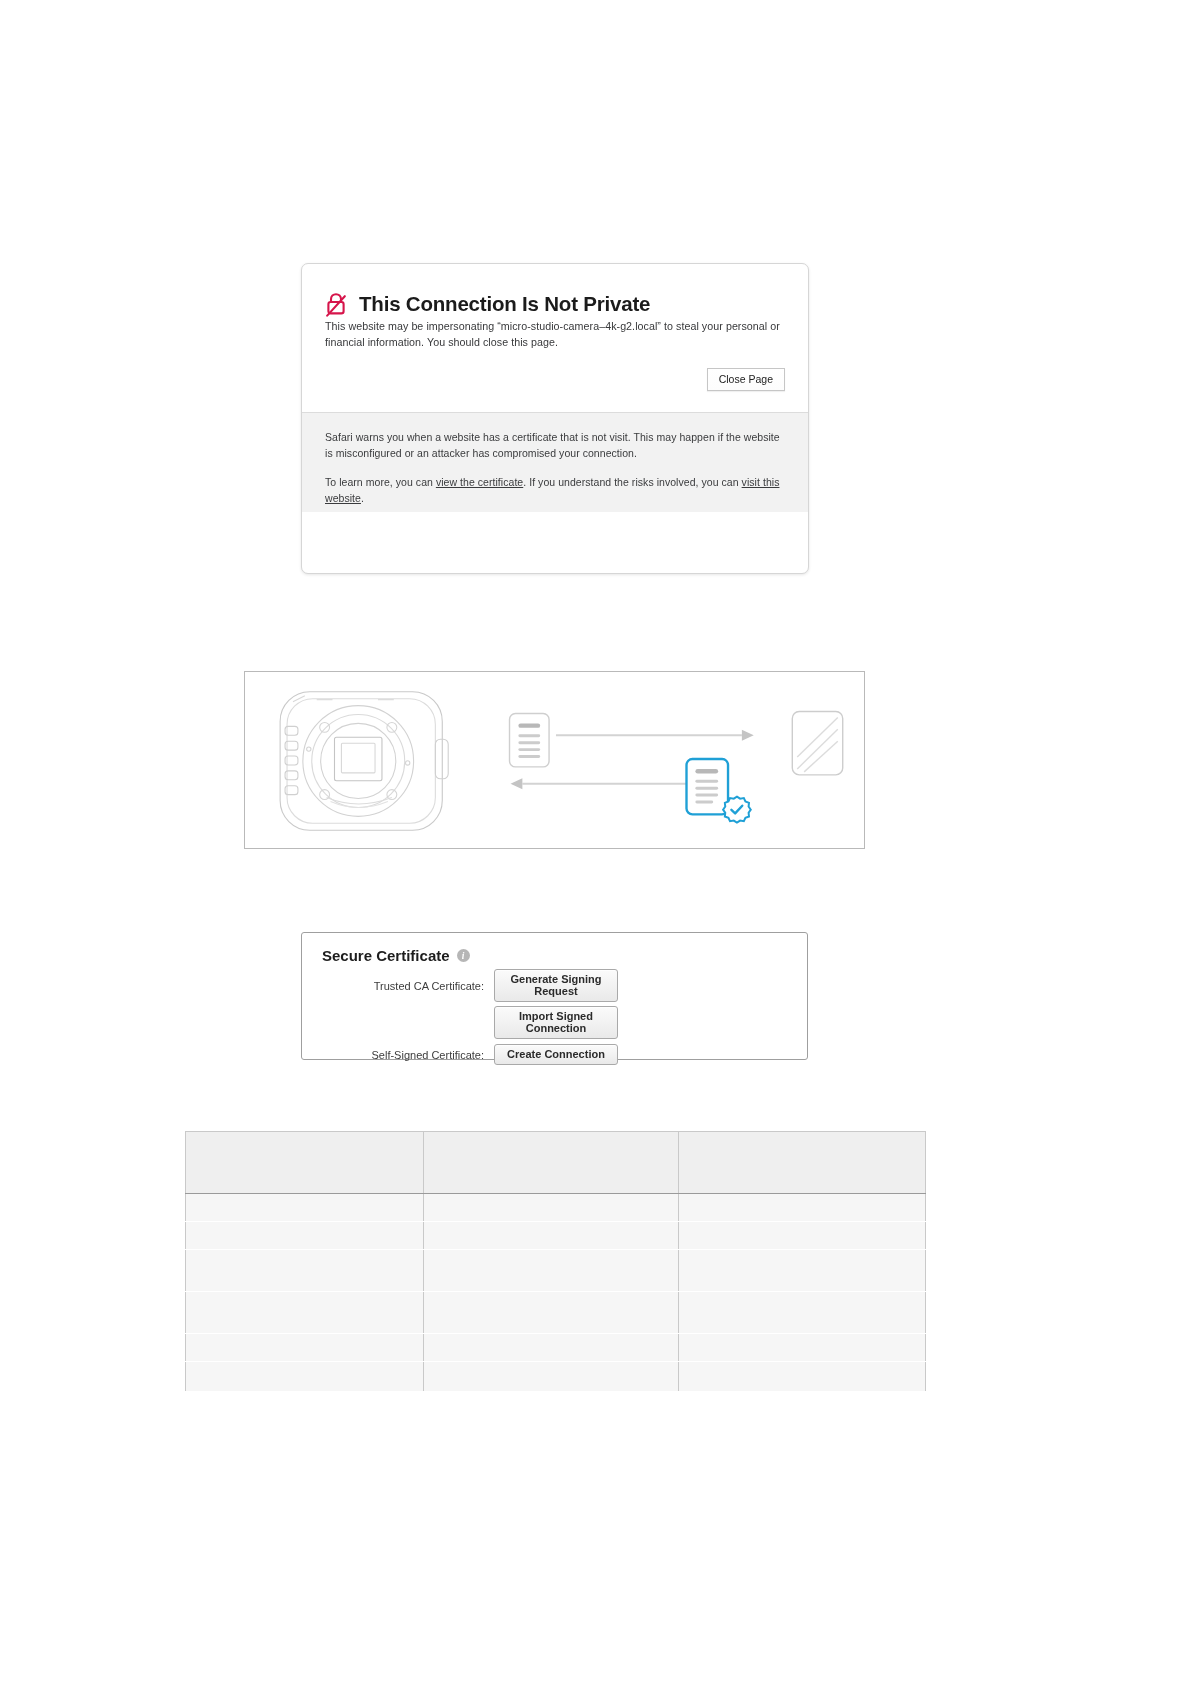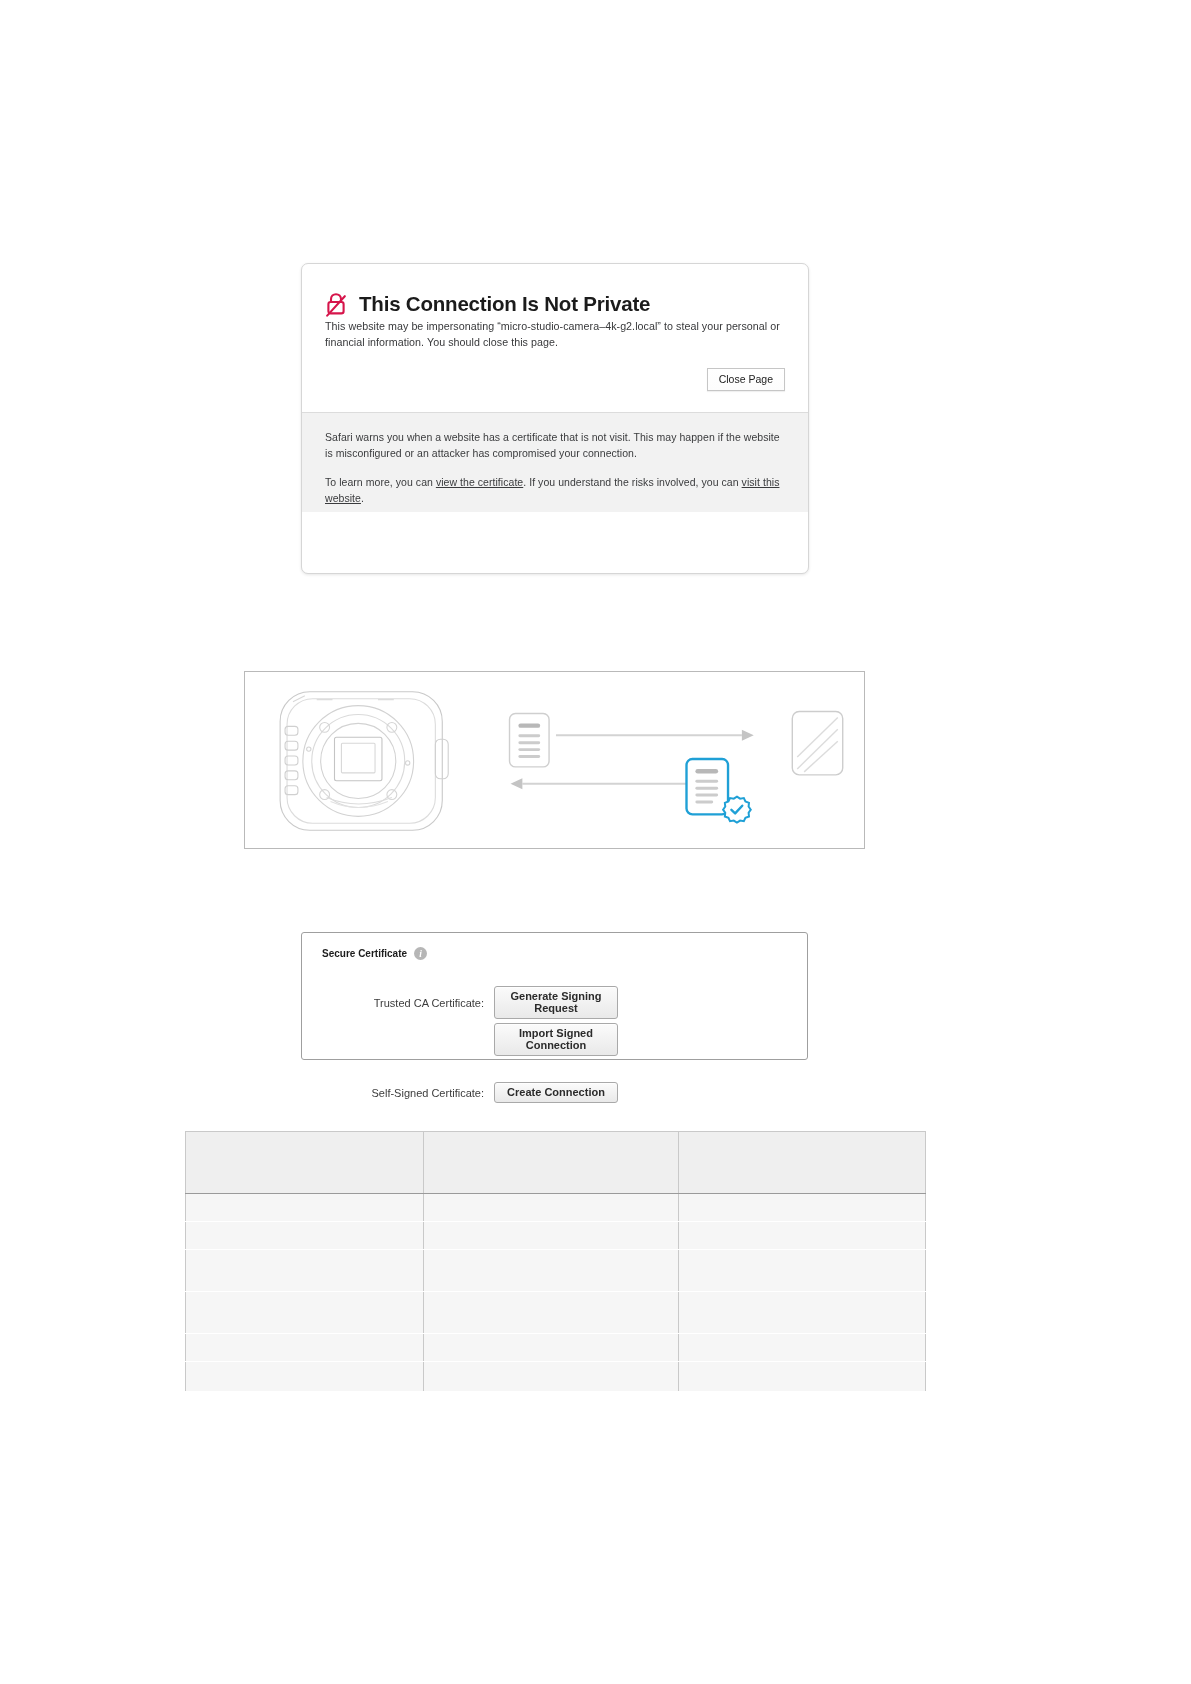--- a/index.html
+++ b/index.html
@@ -63,29 +63,29 @@
   
   .cert-panel{
     position:absolute; left:301px; top:932px;
     width:507px; height:128px;
     background:#ffffff; border:1px solid #9f9f9f; border-radius:3px;
   }
   .cp-head{
     display:flex; align-items:center; gap:7px;
     padding:14px 0 0 20px;
   }
-  .cp-head-label{ font-size:10px; font-weight:bold; color:#1d1d1d; }
+  .cp-head-label{ font-size:15px; font-weight:bold; color:#1d1d1d; }
   .cp-info{
     width:13px;height:13px;border-radius:50%;
     background:#b6b6b6; color:#ffffff;
     font-size:9.5px; font-weight:bold; font-style:italic;
     display:flex;align-items:center;justify-content:center;
     font-family:"Liberation Serif", serif;
   }
-  .cp-row{ display:flex; align-items:center; margin-top:26px; padding-left:20px; }
+  .cp-row{ display:flex; align-items:center; margin-top:5px; padding-left:20px; }
   .cp-row.tight{ margin-top:4px; }
   .cp-label{
     width:172px; text-align:right; padding-right:10px;
     font-size:11px; color:#3c3c3c;
   }
   .cp-btn{
     width:124px; text-align:center;
     font-family:"Liberation Sans", sans-serif;
     font-size:11px; font-weight:bold; color:#2b2b2b;
     background:linear-gradient(#fbfbfb,#e9e9e9);

